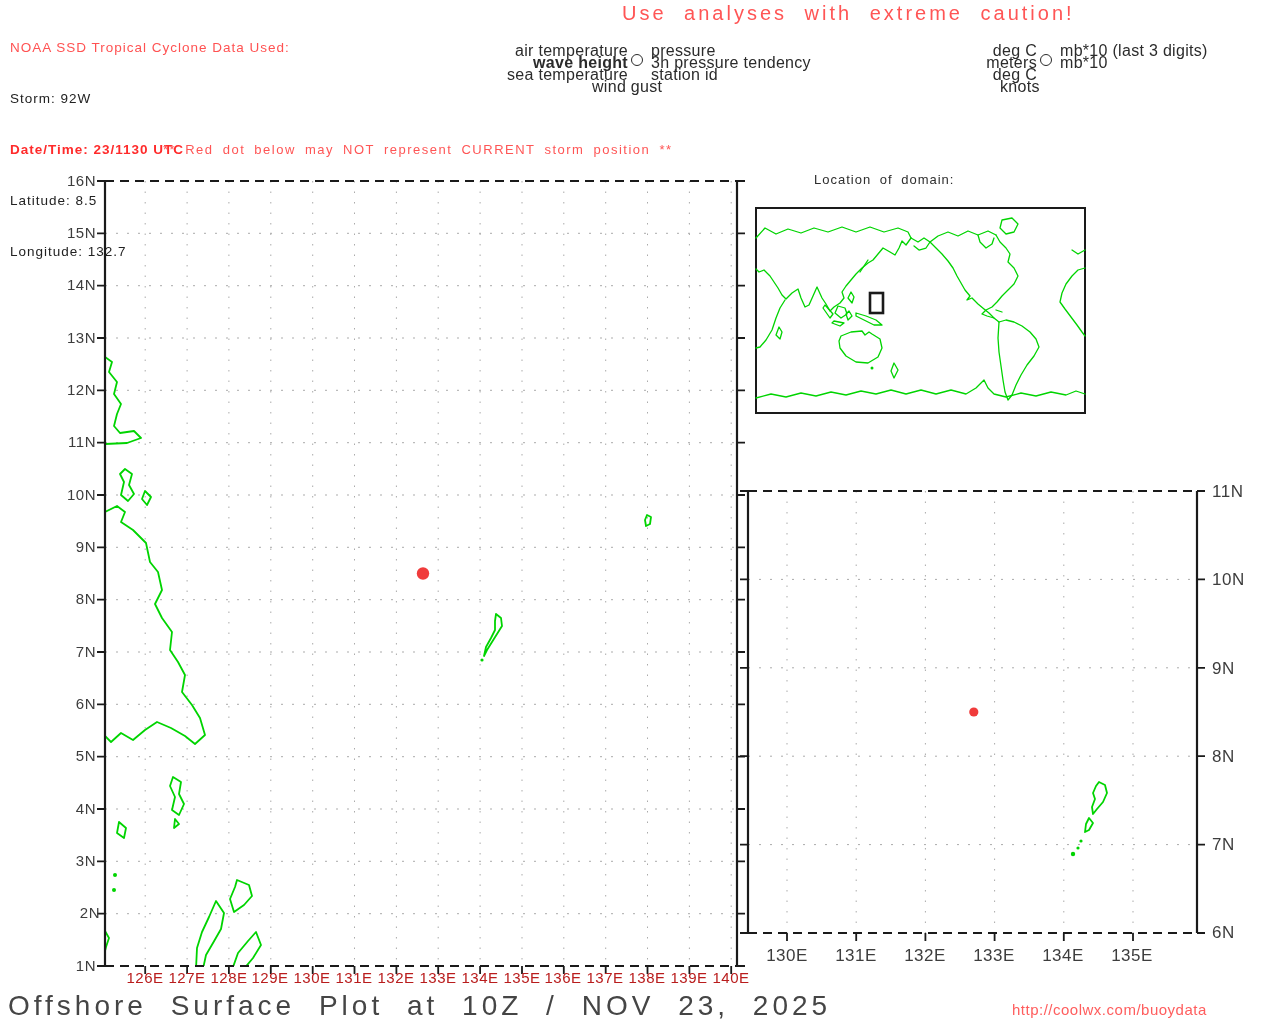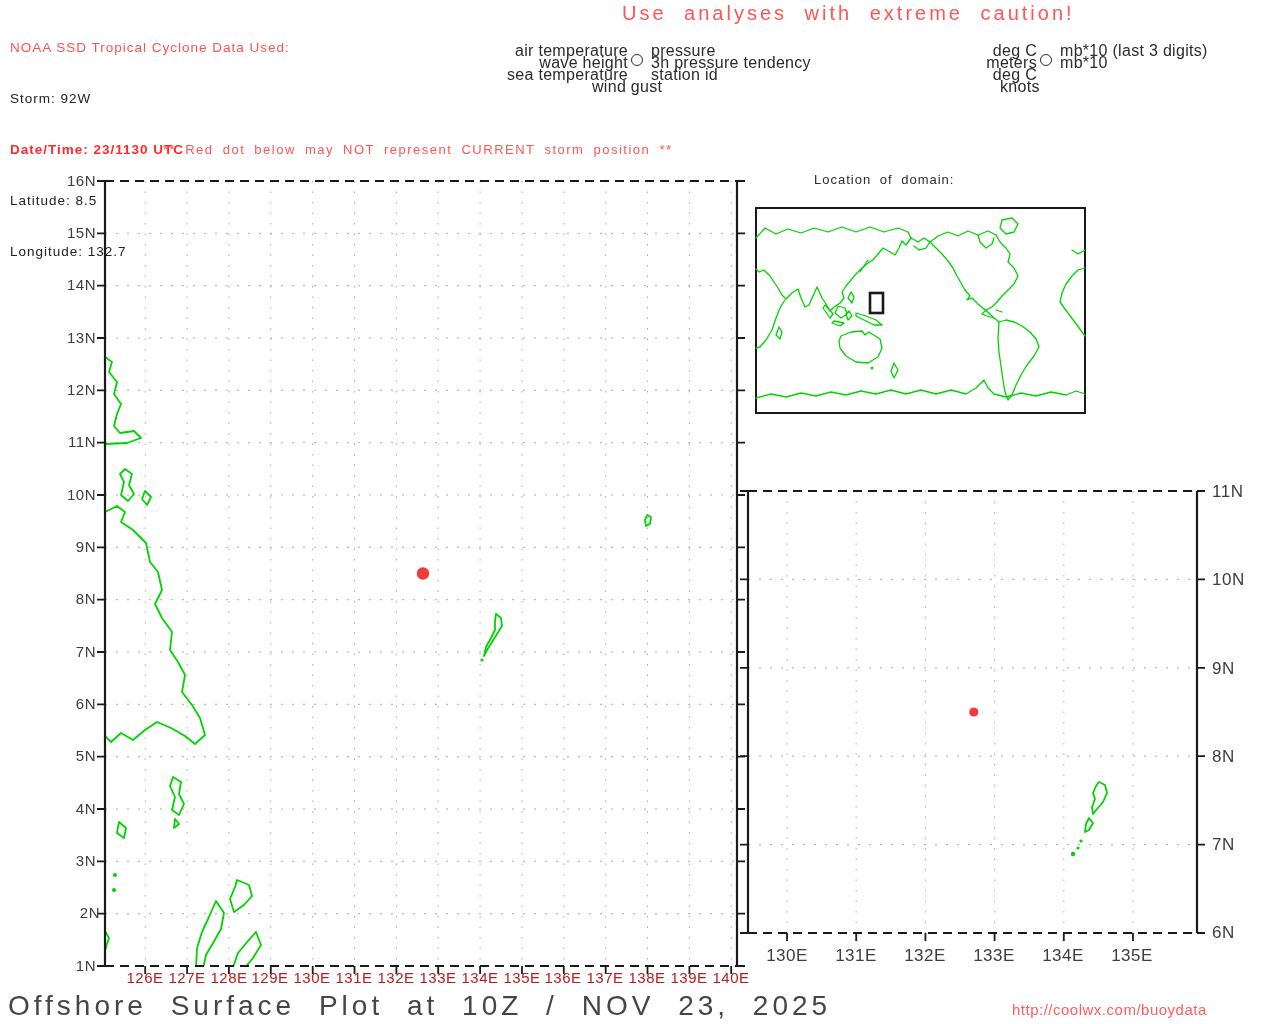--- a/index.html
+++ b/index.html
@@ -56,21 +56,21 @@
   <div>Storm: 92W</div>
   <div class="boldred">Date/Time: 23/1130 UTC</div>
   <div>Latitude: 8.5</div>
   <div>Longitude: 132.7</div>
 </div>
 
 <div class="abs caution">Use analyses with extreme caution!</div>
 
 <div>
   <span class="abs lg lgL" style="left:428px;top:42px;width:200px;">air temperature</span>
-  <span class="abs lg lgL" style="left:428px;top:54px;width:200px;">wave height</span>
+  <span class="abs lg lgL" style="left:428px;top:54px;width:200px;font-weight:bold;">wave height</span>
   <span class="abs lg lgL" style="left:428px;top:66px;width:200px;">sea temperature</span>
   <span class="abs circ" style="left:631px;top:54px;"></span>
   <span class="abs lg" style="left:651px;top:42px;">pressure</span>
   <span class="abs lg" style="left:651px;top:54px;">3h pressure tendency</span>
   <span class="abs lg" style="left:651px;top:66px;">station id</span>
   <span class="abs lg lgC" style="left:592px;top:78px;width:112px;">wind gust</span>
 </div>
 
 <div>
   <span class="abs lg lgL" style="left:890px;top:42px;width:147px;">deg C</span>

